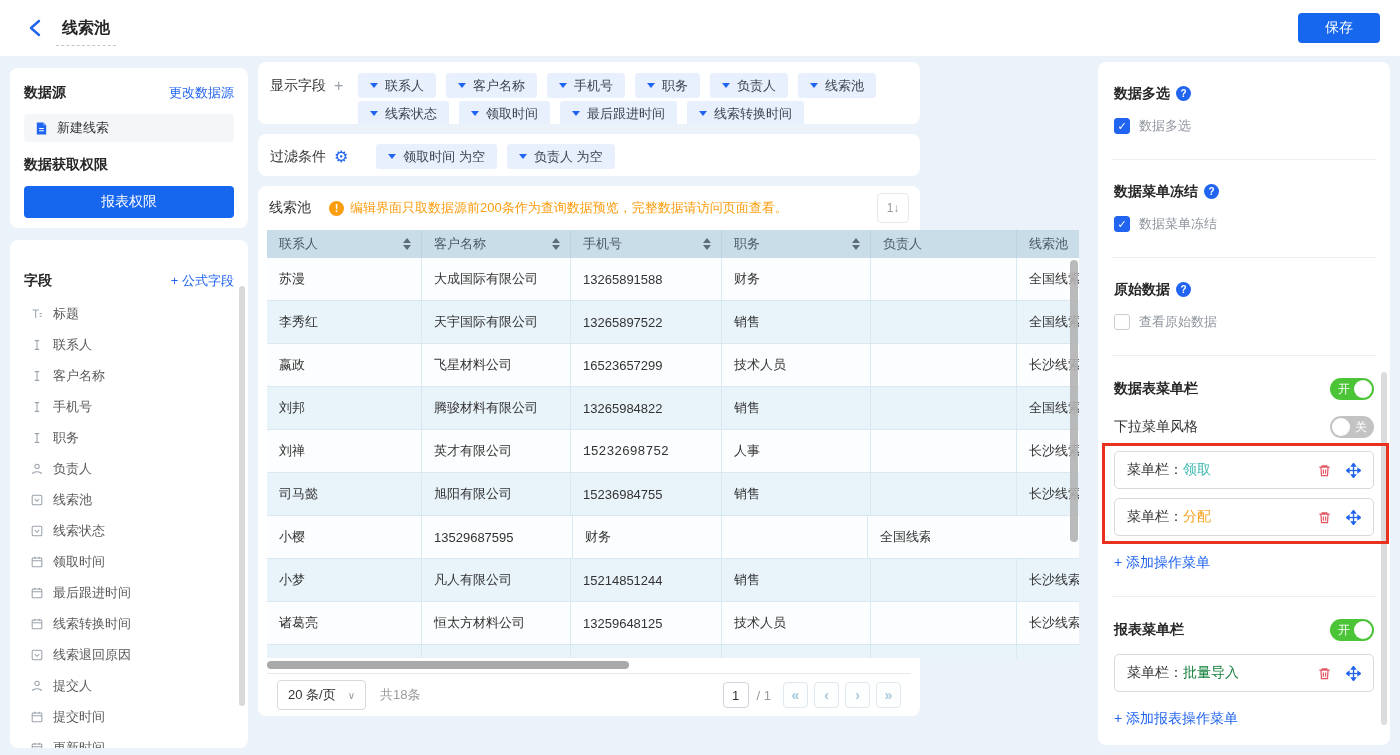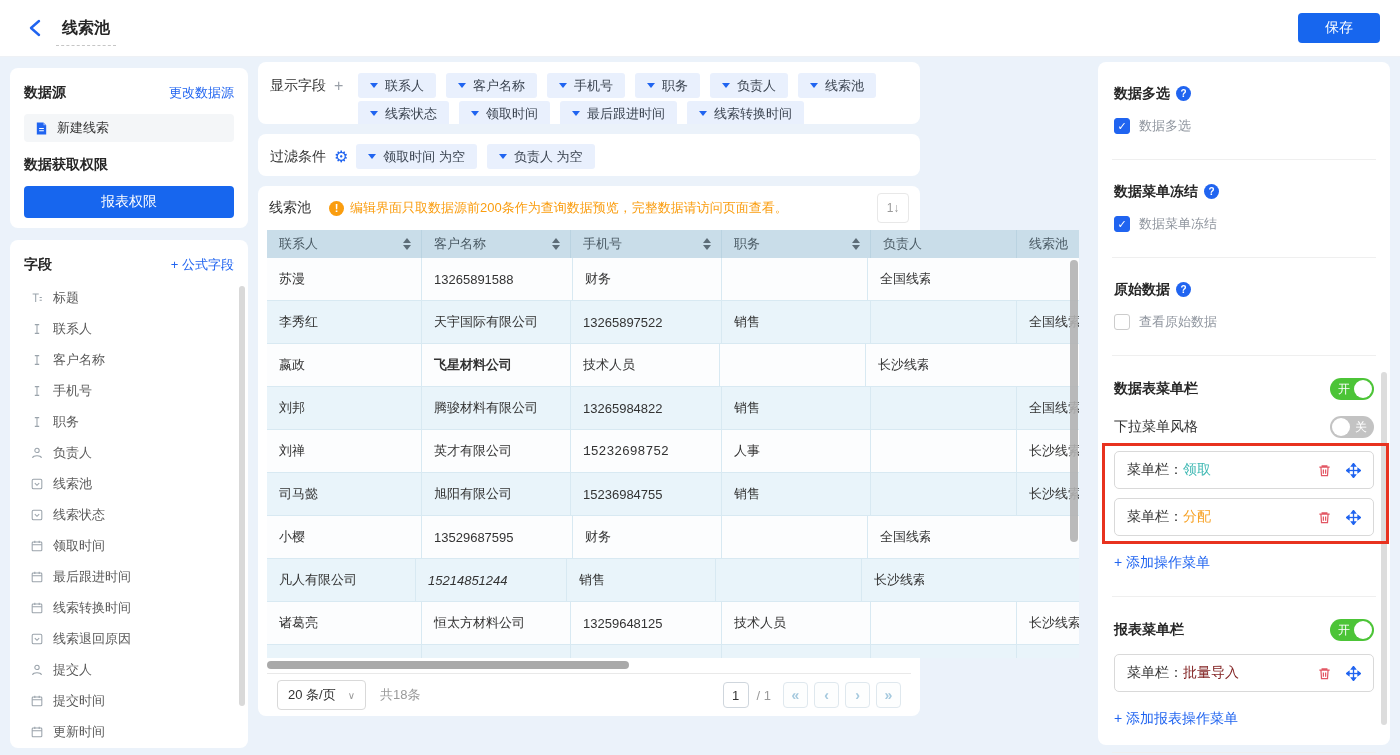--- a/index.html
+++ b/index.html
@@ -14,36 +14,36 @@
   
   .card{background:#fff;border-radius:8px;box-sizing:border-box}
   
   .left-col{position:absolute;left:10px;top:68px;width:238px}
   .ds-card{height:160px;padding:16px 14px}
   .card-head{display:flex;align-items:center;justify-content:space-between}
   .sec-title{font-size:14px;font-weight:bold;color:#262626}
   .link{font-size:13px;color:#2064f0;text-decoration:none;cursor:pointer}
   .ds-item{margin:12px 0 14px;background:#f4f6f8;border-radius:4px;height:28px;display:flex;align-items:center;gap:8px;padding:0 10px;font-size:13px;color:#333;cursor:pointer}
   .perm-btn{width:100%;height:32px;margin-top:12px;background:#1766ee;color:#fff;border:none;border-radius:4px;font-size:14px;cursor:pointer;font-family:inherit}
-  .fields-card{margin-top:12px;height:508px;padding:16px 14px;position:relative;overflow:hidden}
+  .fields-card{margin-top:12px;height:508px;padding:32px 14px;position:relative;overflow:hidden}
   #field-list{margin-top:8px}
   .field-item{height:31px;display:flex;align-items:center;gap:9px;padding-left:6px;font-size:13px;color:#595959;cursor:grab}
   .vscroll{background:#d9d9d9;border-radius:3px}
   .fields-scroll{position:absolute;right:3px;top:46px;width:6px;height:420px}
   
   .mid-col{position:absolute;left:258px;top:62px;width:662px}
   .chips-card{display:flex;padding:5px 12px;height:62px;overflow:hidden}
   .chips-label-wrap{display:flex;align-items:center;height:26px;margin-top:6px;width:88px;flex:none;font-size:14px;color:#333;gap:8px}
   .plus{color:#9aa0a8;font-size:16px;cursor:pointer;line-height:1}
   .gear{color:#2064f0;font-size:16px;cursor:pointer;line-height:1}
   .chips-wrap{display:flex;flex-wrap:wrap;align-content:flex-start;gap:3px 10px;padding-top:6px}
   .chip{height:25px;display:inline-flex;align-items:center;background:#e9f0fd;border-radius:3px;padding:0 12px;font-size:13px;color:#3a4350;cursor:pointer;white-space:nowrap}
   .caret{width:0;height:0;border-left:4px solid transparent;border-right:4px solid transparent;border-top:5px solid #2064f0;margin-right:7px}
   .filter-card{margin-top:10px;height:42px;padding:4px 12px}
-  .filter-card .chips-label-wrap{width:auto;margin-right:8px}
+  .filter-card .chips-label-wrap{width:auto;margin-right:28px}
   
   .table-card{margin-top:10px;height:530px;padding:0 9px;position:relative}
   .table-title-row{height:44px;display:flex;align-items:center;padding:0 2px}
   .table-title{font-size:14px;color:#333;margin-right:18px}
   .warn-icon{width:15px;height:15px;border-radius:50%;background:#fa9d0f;color:#fff;font-size:11px;line-height:15px;text-align:center;margin-right:6px;flex:none;font-weight:bold}
   .notice{color:#fa9d0f;font-size:13px}
   .sort-tool{margin-left:auto;width:30px;height:28px;border:1px solid #e8e8e8;border-radius:4px;color:#9a9a9a;font-size:12px;display:flex;align-items:center;justify-content:center;cursor:pointer;background:#fff}
   .table-wrap{position:relative;width:812px}
   .thead{display:flex;height:28px;background:#c9dde9}
   .th{display:flex;align-items:center;justify-content:space-between;padding:0 10px 0 12px;font-size:13px;color:#4a5a64;border-right:1px solid #bad3e1;box-sizing:border-box;overflow:hidden;white-space:nowrap;cursor:pointer}
@@ -383,36 +383,38 @@
             <div class="th" style="width: 146px;">
               <span>负责人</span>
             </div>
             <div class="th" style="width: 62px;">
               <span>线索池</span>
             </div>
           </div>
         <div id="tbody">
             <div class="tr">
               <div class="td" style="width: 155px;">苏漫</div>
+              <div class="td" style="width: 149px;">大成国际有限公司</div>
               <div class="td" style="width: 151px;">13265891588</div>
               <div class="td" style="width: 149px;">财务</div>
               <div class="td" style="width: 146px;"></div>
               <div class="td" style="width: 62px;">全国线索池</div>
             </div>
             <div class="tr alt">
               <div class="td" style="width: 155px;">李秀红</div>
               <div class="td" style="width: 149px;">天宇国际有限公司</div>
               <div class="td" style="width: 151px;">13265897522</div>
               <div class="td" style="width: 149px;">销售</div>
               <div class="td" style="width: 146px;"></div>
               <div class="td" style="width: 62px;">全国线索池</div>
             </div>
             <div class="tr">
               <div class="td" style="width: 155px;">嬴政</div>
-              <div class="td" style="width: 149px; font-weight: bold;">飞星材料公司</div>
+              <div class="td" style="width: 149px;">飞星材料公司</div>
+              <div class="td" style="width: 151px;">16523657299</div>
               <div class="td" style="width: 149px;">技术人员</div>
               <div class="td" style="width: 146px;"></div>
               <div class="td" style="width: 62px;">长沙线索池</div>
             </div>
             <div class="tr alt">
               <div class="td" style="width: 155px;">刘邦</div>
               <div class="td" style="width: 149px;">腾骏材料有限公司</div>
               <div class="td" style="width: 151px;">13265984822</div>
               <div class="td" style="width: 149px;">销售</div>
               <div class="td" style="width: 146px;"></div>
@@ -435,22 +437,23 @@
               <div class="td" style="width: 62px;">长沙线索池</div>
             </div>
             <div class="tr">
               <div class="td" style="width: 155px;">小樱</div>
               <div class="td" style="width: 151px;">13529687595</div>
               <div class="td" style="width: 149px;">财务</div>
               <div class="td" style="width: 146px;"></div>
               <div class="td" style="width: 62px;">全国线索池</div>
             </div>
             <div class="tr alt">
+              <div class="td" style="width: 155px;">小梦</div>
               <div class="td" style="width: 149px;">凡人有限公司</div>
-              <div class="td" style="width: 151px; font-style: italic;">15214851244</div>
+              <div class="td" style="width: 151px;">15214851244</div>
               <div class="td" style="width: 149px;">销售</div>
               <div class="td" style="width: 146px;"></div>
               <div class="td" style="width: 62px;">长沙线索池</div>
             </div>
             <div class="tr">
               <div class="td" style="width: 155px;">诸葛亮</div>
               <div class="td" style="width: 149px;">恒太方材料公司</div>
               <div class="td" style="width: 151px;">13259648125</div>
               <div class="td" style="width: 149px;">技术人员</div>
               <div class="td" style="width: 146px;"></div>
@@ -584,21 +587,21 @@
       <div class="rp-title-row">
         <span class="rp-title">报表菜单栏</span>
         <span class="toggle on">
             <i>开</i>
             <b class="knob"></b>
           </span>
       </div>
       <div class="menu-items" id="report-menu-items">
           <div class="menu-item">
             <span>菜单栏：</span>
-            <span style="color:#7f1d1d">批量导入</span>
+            <span style="color:#15803d">批量导入</span>
             <span class="mi-icons">
               <span>
                 <svg width="15" height="15" viewBox="0 0 16 16" fill="none" stroke="#e25663" stroke-width="1.3">
                   <path d="M2.5 4.5h11M5.5 4.5V3h5v1.5M4.2 4.5l.6 9h6.4l.6-9M6.8 7v4.5M9.2 7v4.5"></path>
                 </svg>
               </span>
               <span>
                 <svg width="15" height="15" viewBox="0 0 16 16">
                   <g stroke="#2064f0" stroke-width="1.4" fill="#2064f0">
                     <line x1="8" y1="3" x2="8" y2="13"></line>

